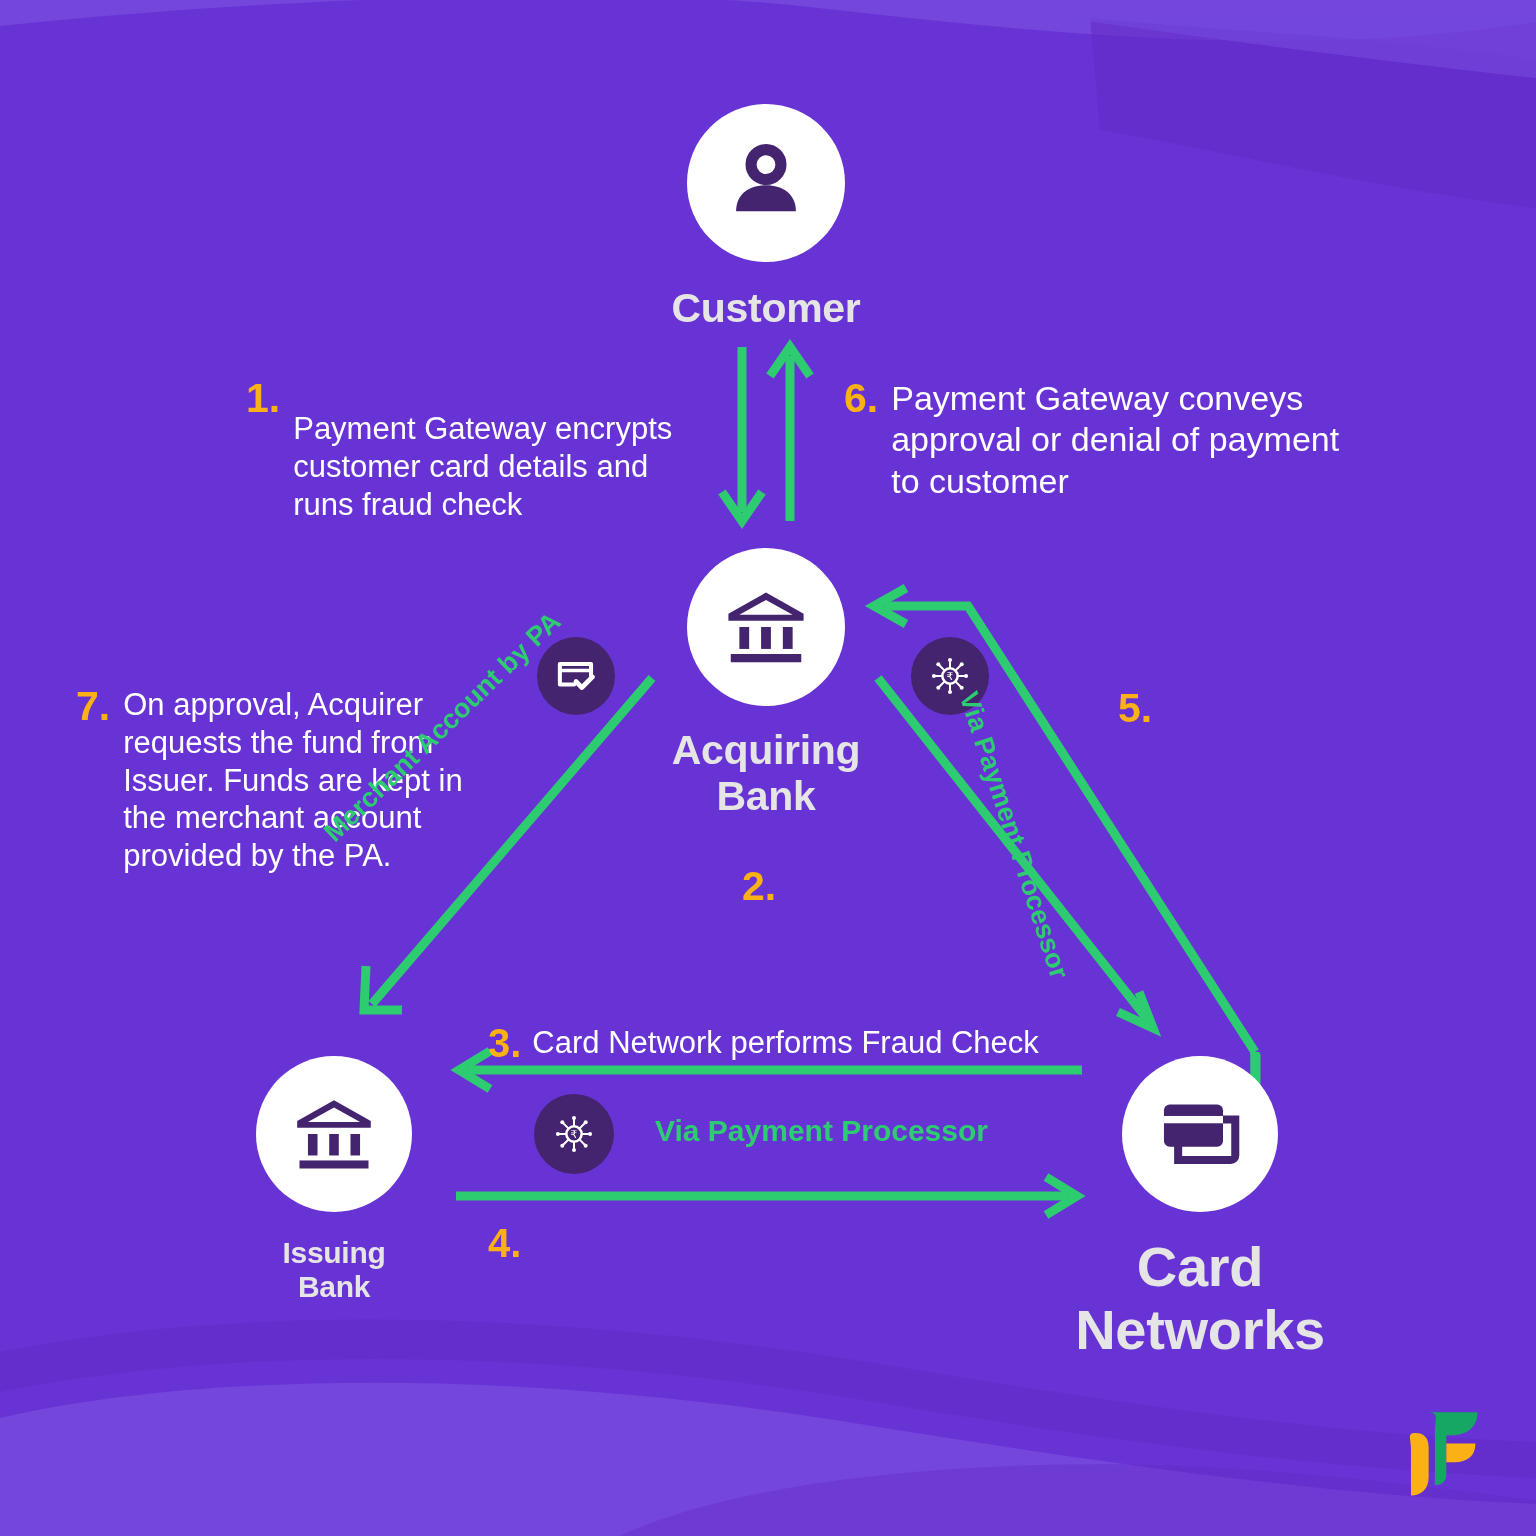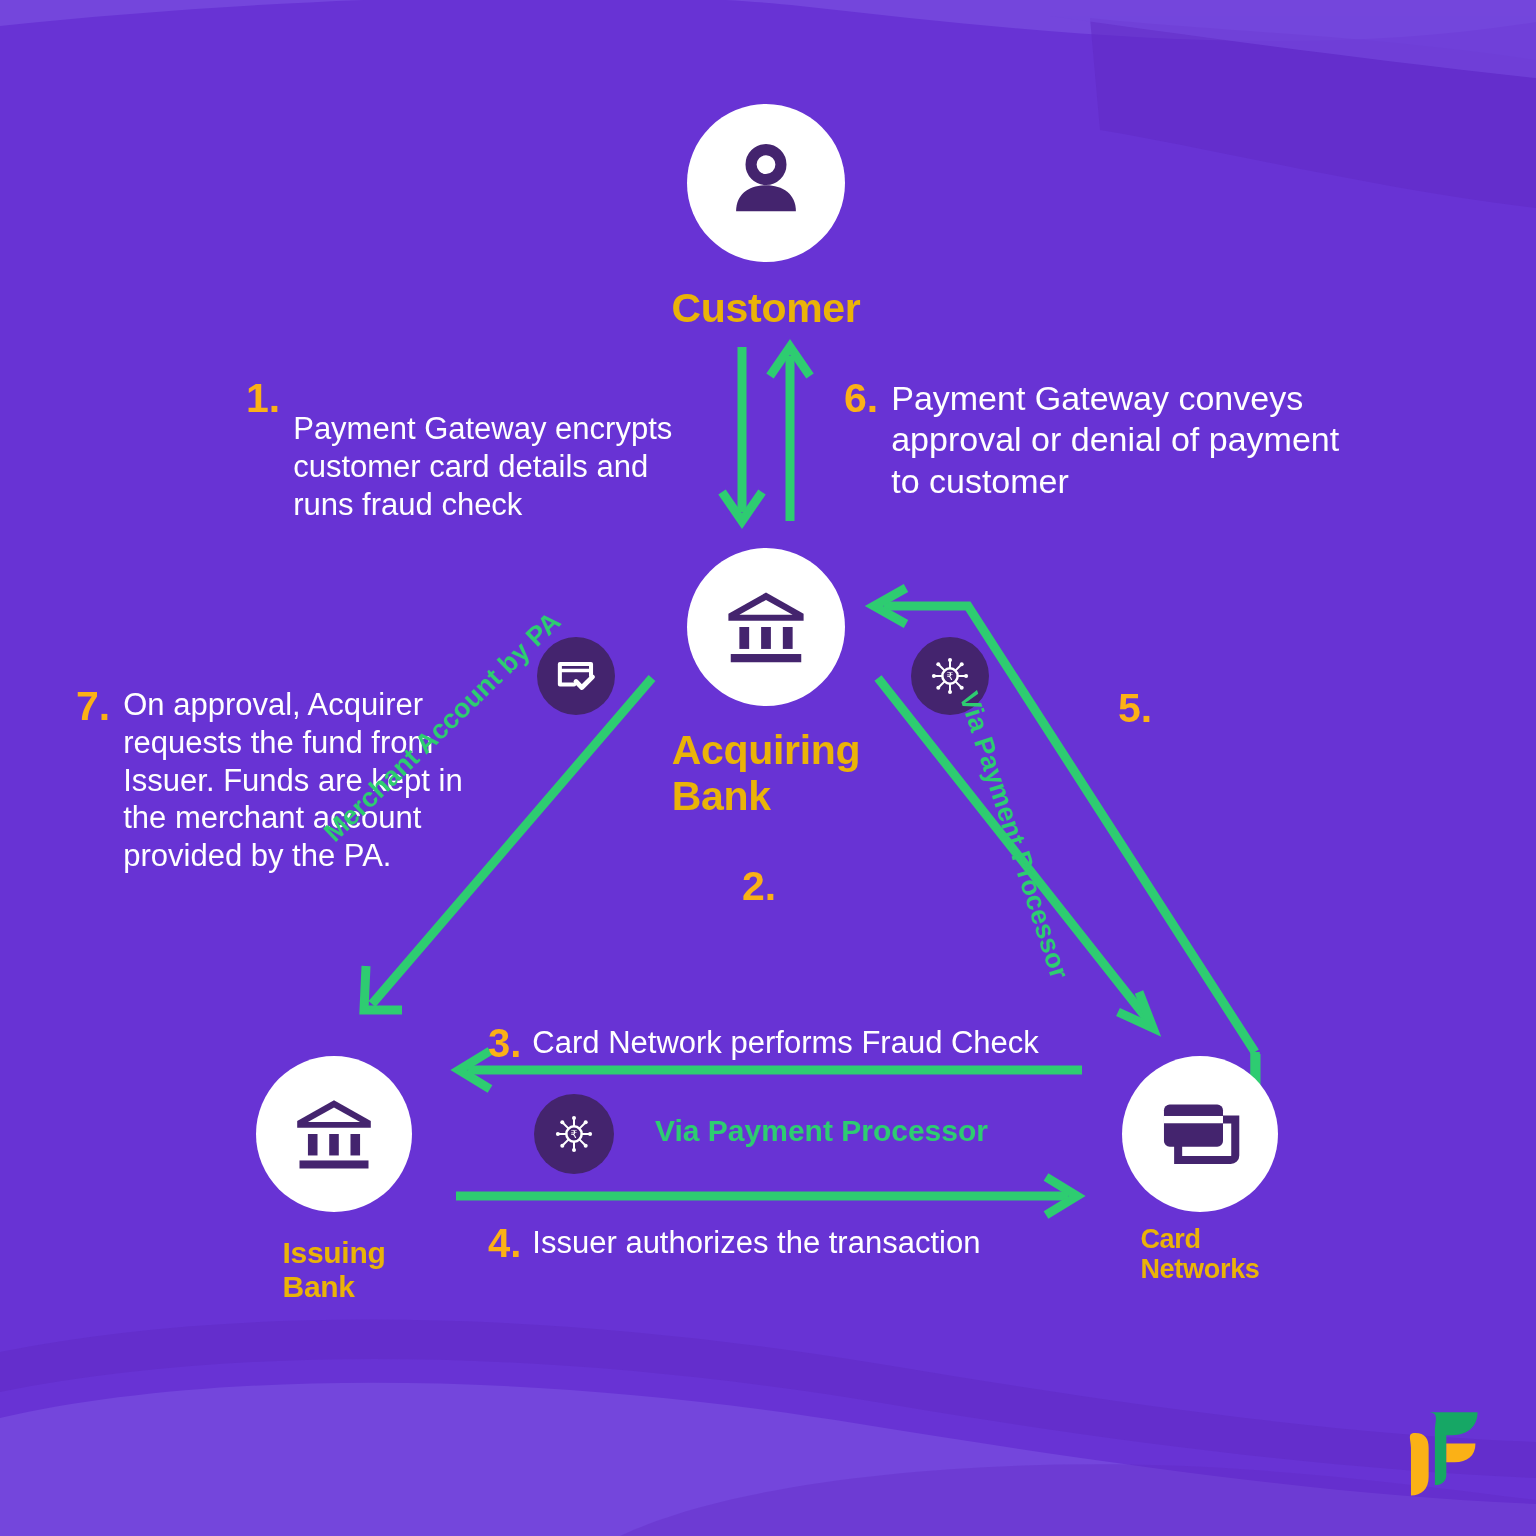--- a/index.html
+++ b/index.html
@@ -39,42 +39,42 @@
     align-items: center;
   }
   .node-circle {
     background: #FFFFFF;
     border-radius: 50%;
     display: flex;
     align-items: center;
     justify-content: center;
   }
   .node-label {
-    color: #eab308;
+    color: #e5e5e5;
     font-weight: bold;
-    text-align: left;
+    text-align: center;
     line-height: 1.12;
     letter-spacing: -0.3px;
   }
 
   #node-customer { left: 604px; top: 104px; width: 324px; }
   #node-customer .node-circle { width: 158px; height: 158px; }
   #node-customer .node-label { font-size: 41px; margin-top: 24px; }
 
   #node-acquiring { left: 604px; top: 548px; width: 324px; }
   #node-acquiring .node-circle { width: 158px; height: 158px; }
   #node-acquiring .node-label { font-size: 41px; margin-top: 22px; }
 
   #node-issuing { left: 172px; top: 1056px; width: 324px; }
   #node-issuing .node-circle { width: 156px; height: 156px; }
   #node-issuing .node-label { font-size: 30px; margin-top: 24px; }
 
   #node-cardnet { left: 1038px; top: 1056px; width: 324px; }
   #node-cardnet .node-circle { width: 156px; height: 156px; }
-  #node-cardnet .node-label { font-size: 27px; margin-top: 12px; }
+  #node-cardnet .node-label { font-size: 56px; margin-top: 24px; }
 
   
   .step {
     position: absolute;
     display: flex;
     align-items: flex-start;
   }
   .step-num {
     color: #FBB116;
     font-weight: bold;
@@ -352,21 +352,20 @@
     <span class="step-num">2.</span>
   </div>
 
   <div class="step" id="step-3">
     <span class="step-num">3.</span>
     <span class="step-text">Card Network performs Fraud Check</span>
   </div>
 
   <div class="step" id="step-4">
     <span class="step-num">4.</span>
-    <span class="step-text">Issuer authorizes the transaction</span>
   </div>
 
   <div class="green-label" id="label-via-processor-center">Via Payment Processor</div>
 
   <div class="green-label" id="label-merchant-account">Merchant Account by PA</div>
 
   <div class="green-label" id="label-via-processor-right">Via Payment Processor</div>
 
   <svg id="brand-logo" viewBox="0 0 100 100">
     <path d="M40 8 L88 8 C88 22 78 30 64 30 L58 30 L58 68 C58 74 54 78 47 78 L47 26 C47 16 52 8 40 8 Z" fill="#16A765"></path>

